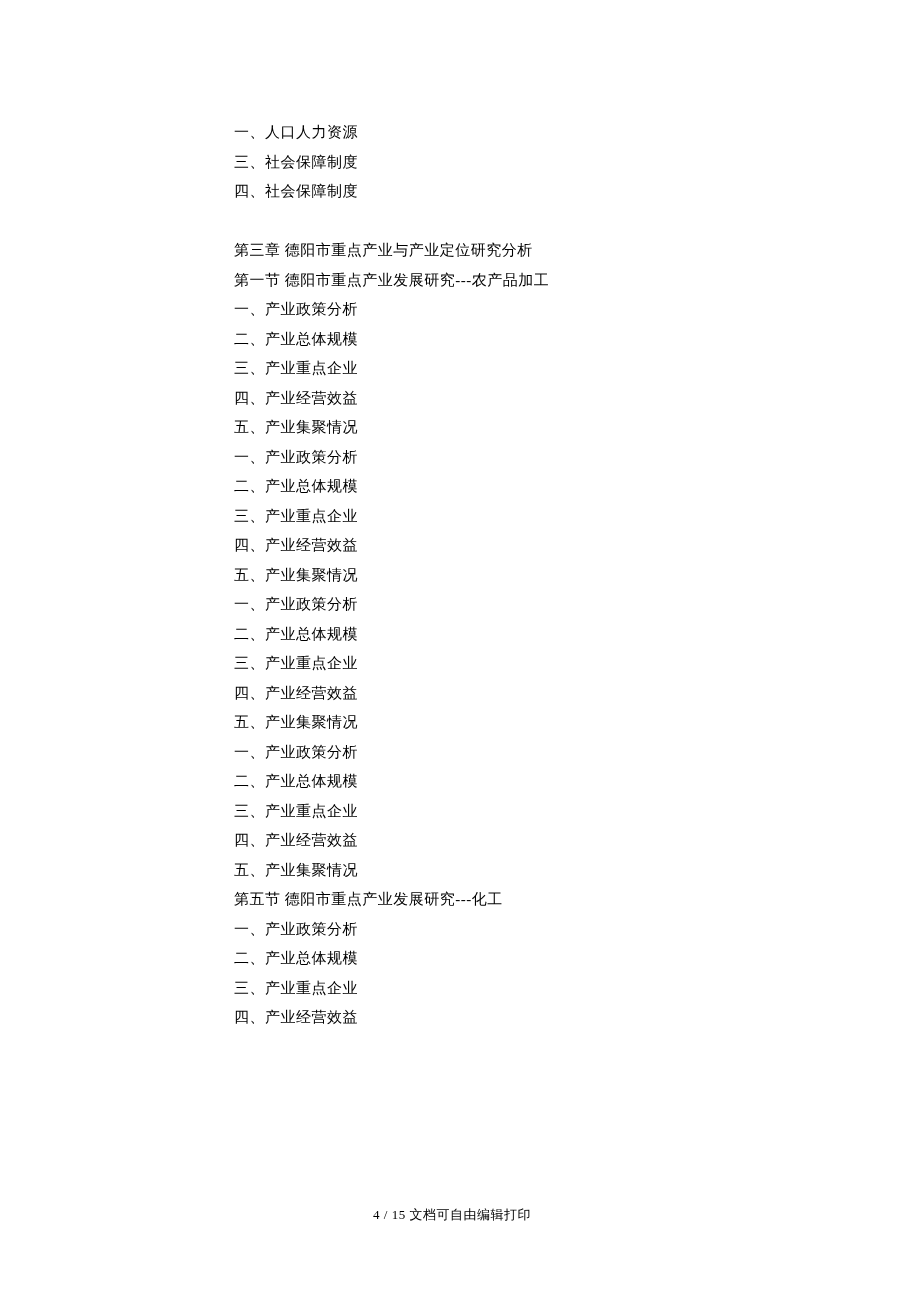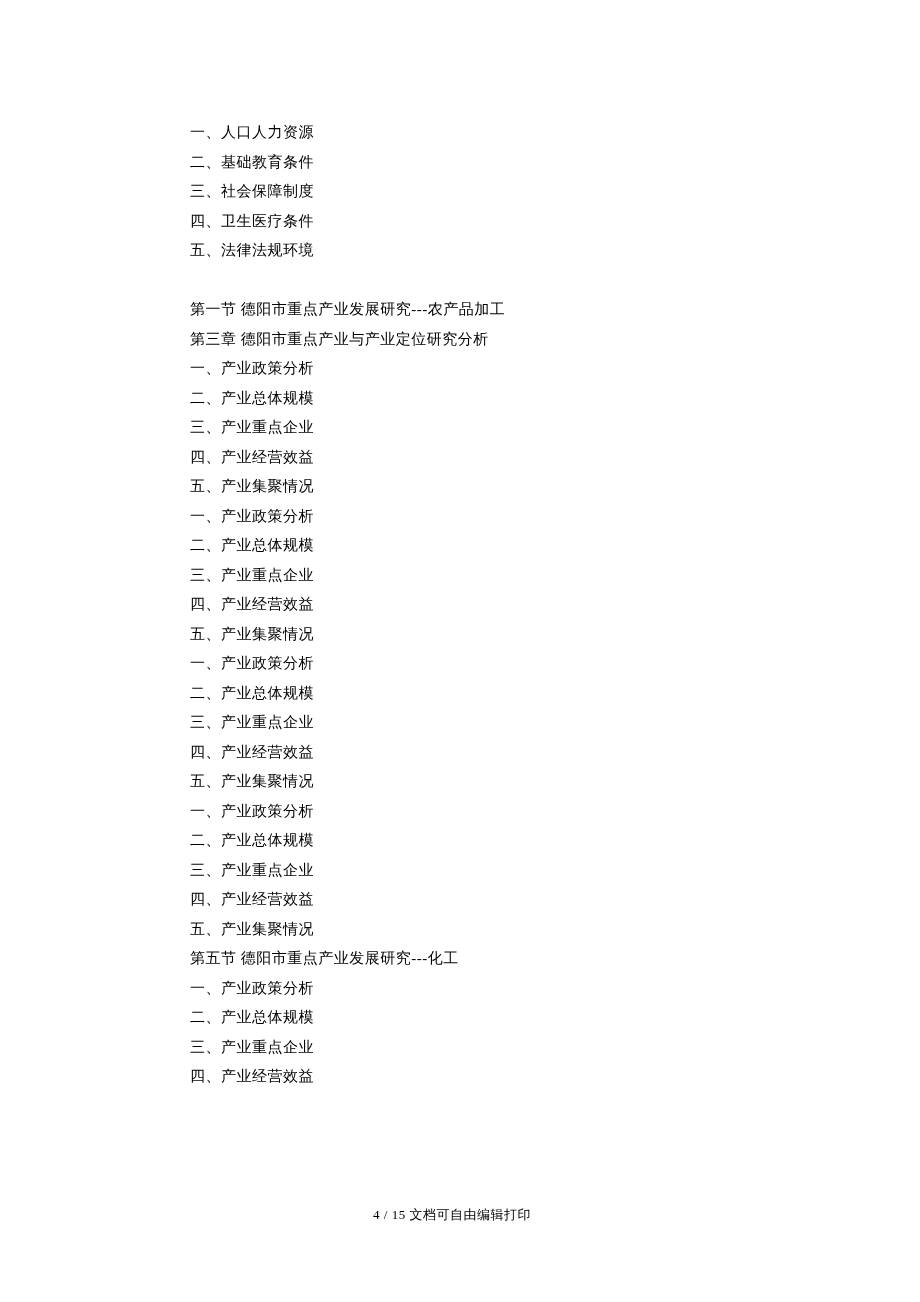--- a/index.html
+++ b/index.html
@@ -16,47 +16,46 @@
     }
     .page-content {
       padding: 118px 190px 0 190px;
     }
     .toc-line {
       font-size: 15px;
       color: #000000;
       line-height: 29.5px;
       letter-spacing: 0.5px;
       white-space: nowrap;
+      margin-left: 44px;
     }
     .blank-line {
       height: 29.5px;
     }
     .footer {
       position: absolute;
       bottom: 78px;
       left: 0;
       right: 16px;
       text-align: center;
       font-size: 13px;
       color: #000000;
       letter-spacing: 0.5px;
     }
   </style>
 </head>
 <body>
 
 <div class="page-content">
   <div class="toc-line">一、人口人力资源</div>
-  <div class="toc-line">二、基础教育条件</div>
   <div class="toc-line">三、社会保障制度</div>
-  <div class="toc-line">四、卫生医疗条件</div>
-  <div class="toc-line">五、法律法规环境</div>
+  <div class="toc-line">四、社会保障制度</div>
   <div class="blank-line"></div>
+  <div class="toc-line">第三章  德阳市重点产业与产业定位研究分析</div>
   <div class="toc-line">第一节  德阳市重点产业发展研究---农产品加工</div>
-  <div class="toc-line">第三章  德阳市重点产业与产业定位研究分析</div>
   <div class="toc-line">一、产业政策分析</div>
   <div class="toc-line">二、产业总体规模</div>
   <div class="toc-line">三、产业重点企业</div>
   <div class="toc-line">四、产业经营效益</div>
   <div class="toc-line">五、产业集聚情况</div>
   <div class="toc-line">一、产业政策分析</div>
   <div class="toc-line">二、产业总体规模</div>
   <div class="toc-line">三、产业重点企业</div>
   <div class="toc-line">四、产业经营效益</div>
   <div class="toc-line">五、产业集聚情况</div>

